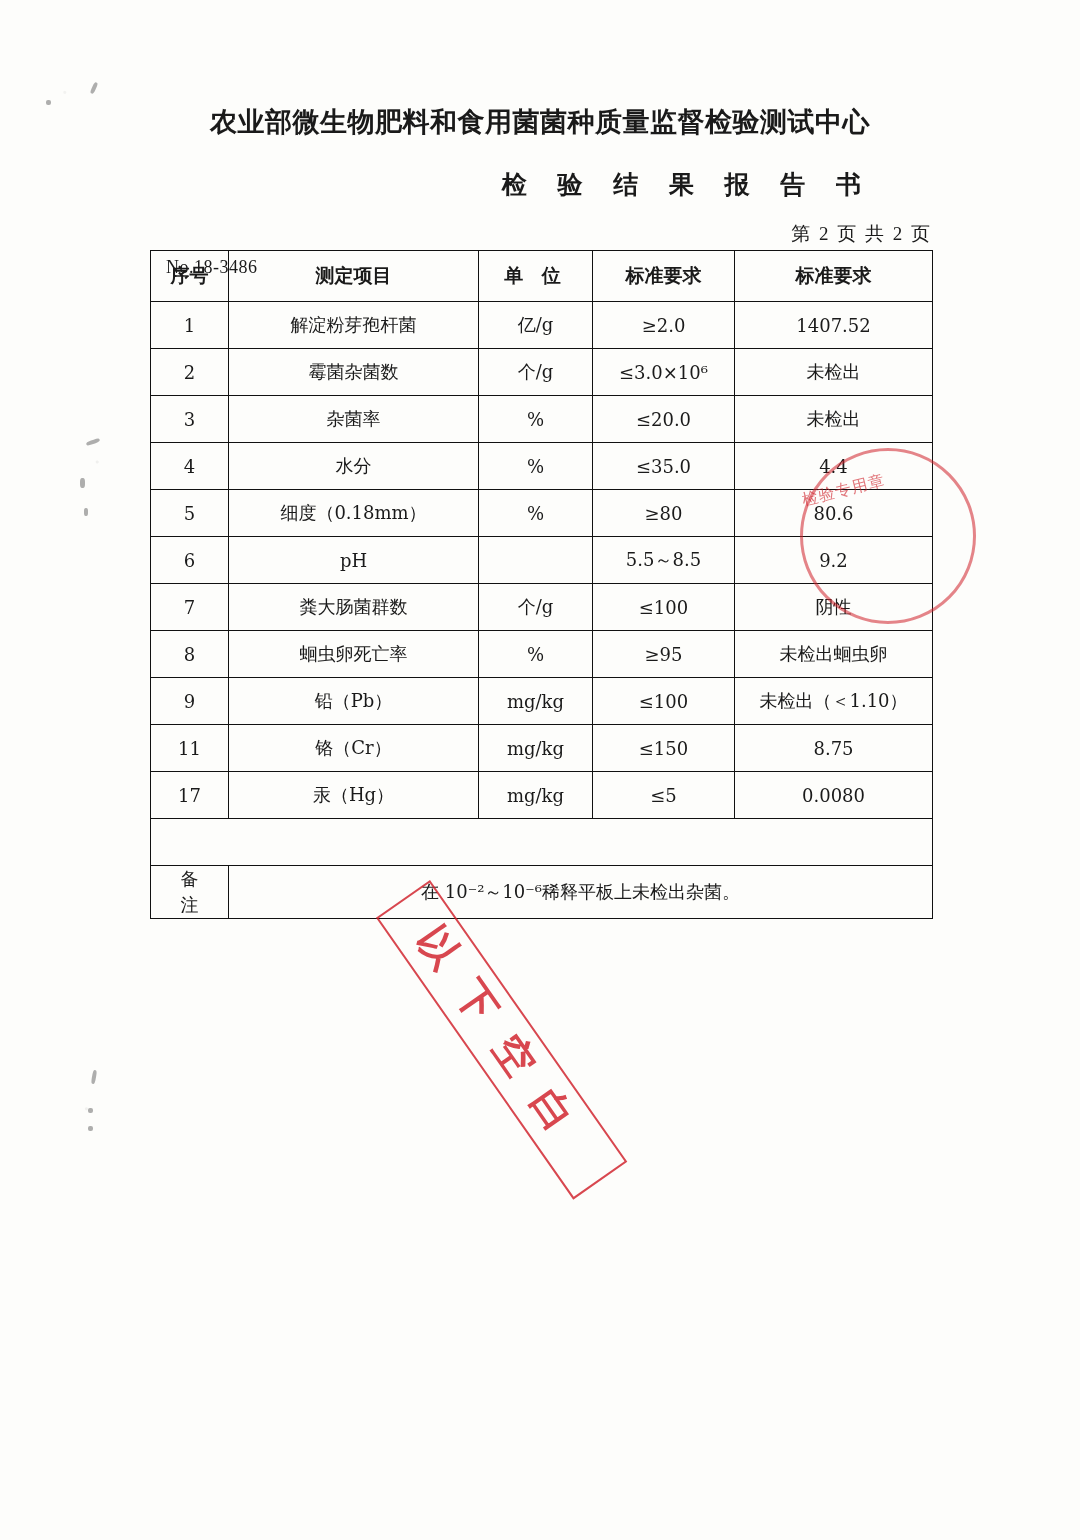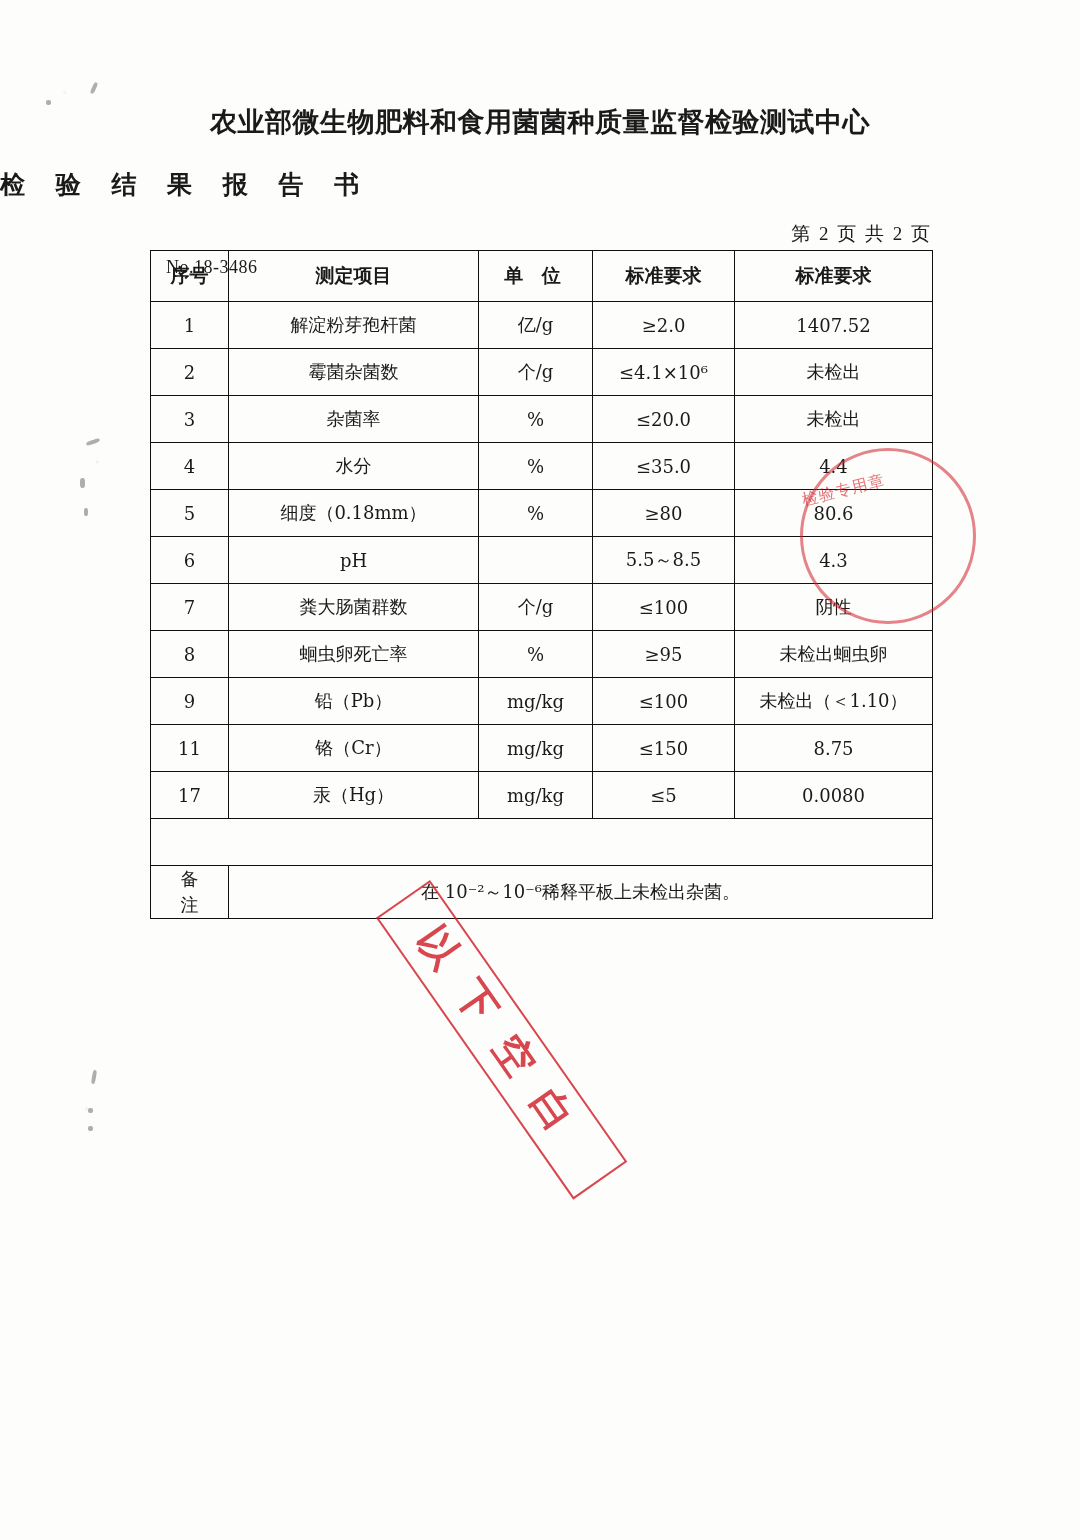--- a/index.html
+++ b/index.html
@@ -46,21 +46,21 @@
     font-size: 27px;
     font-weight: bold;
     letter-spacing: 0.5px;
     font-family: "DejaVu Serif", "Liberation Serif", serif;
   }
   .title-sub {
     position: absolute;
     top: 168px;
     left: 0;
     width: 872px;
-    text-align: left;
+    text-align: right;
     font-size: 25px;
     font-weight: bold;
     letter-spacing: 11px;
     font-family: "DejaVu Serif", "Liberation Serif", serif;
   }
   .report-no {
     position: absolute;
     top: 216px;
     left: 166px;
     font-size: 18px;
@@ -213,21 +213,21 @@
         <td class="num-cell">1</td>
         <td>解淀粉芽孢杆菌</td>
         <td class="unit-cell">亿/g</td>
         <td>≥2.0</td>
         <td>1407.52</td>
       </tr>
       <tr>
         <td class="num-cell">2</td>
         <td>霉菌杂菌数</td>
         <td class="unit-cell">个/g</td>
-        <td>≤4.1×10⁶</td>
+        <td>≤3.0×10⁶</td>
         <td>未检出</td>
       </tr>
       <tr>
         <td class="num-cell">3</td>
         <td>杂菌率</td>
         <td class="unit-cell">%</td>
         <td>≤20.0</td>
         <td>未检出</td>
       </tr>
       <tr>
@@ -242,21 +242,21 @@
         <td>细度（0.18mm）</td>
         <td class="unit-cell">%</td>
         <td>≥80</td>
         <td>80.6</td>
       </tr>
       <tr>
         <td class="num-cell">6</td>
         <td>pH</td>
         <td class="unit-cell"></td>
         <td>5.5～8.5</td>
-        <td>4.3</td>
+        <td>9.2</td>
       </tr>
       <tr>
         <td class="num-cell">7</td>
         <td>粪大肠菌群数</td>
         <td class="unit-cell">个/g</td>
         <td>≤100</td>
         <td>阴性</td>
       </tr>
       <tr>
         <td class="num-cell">8</td>

